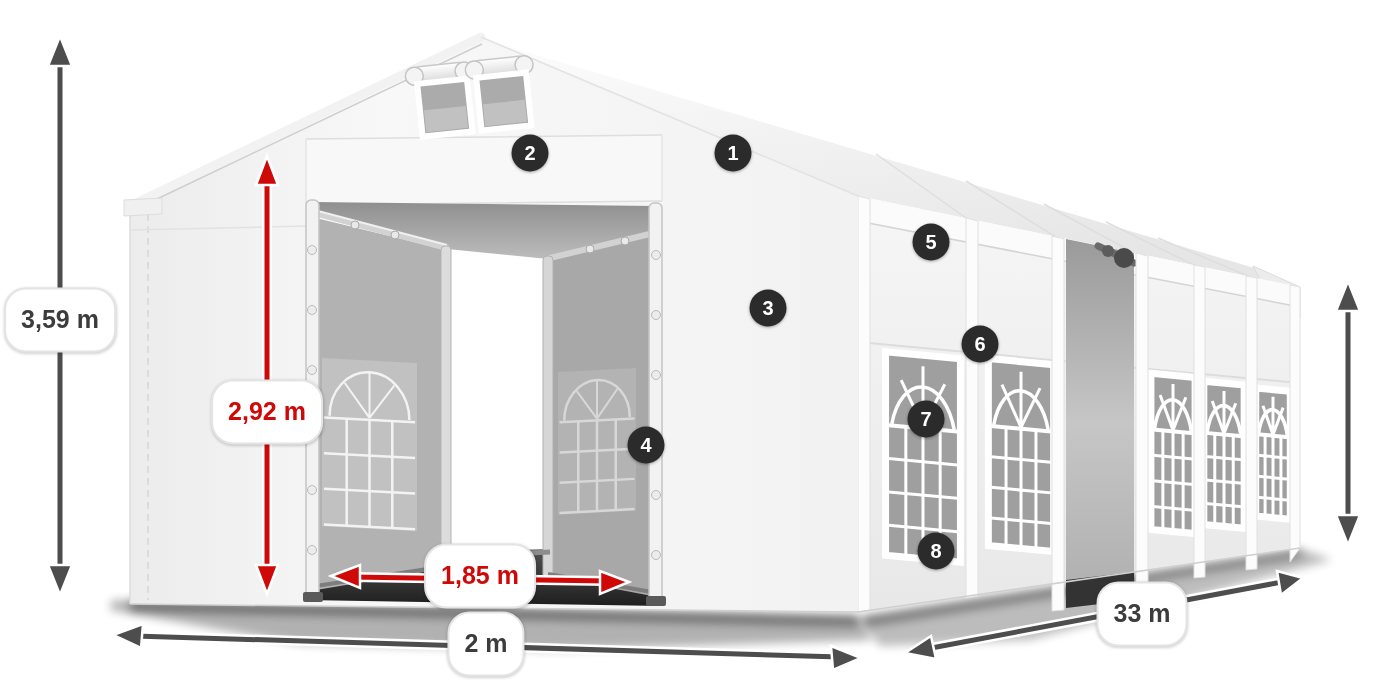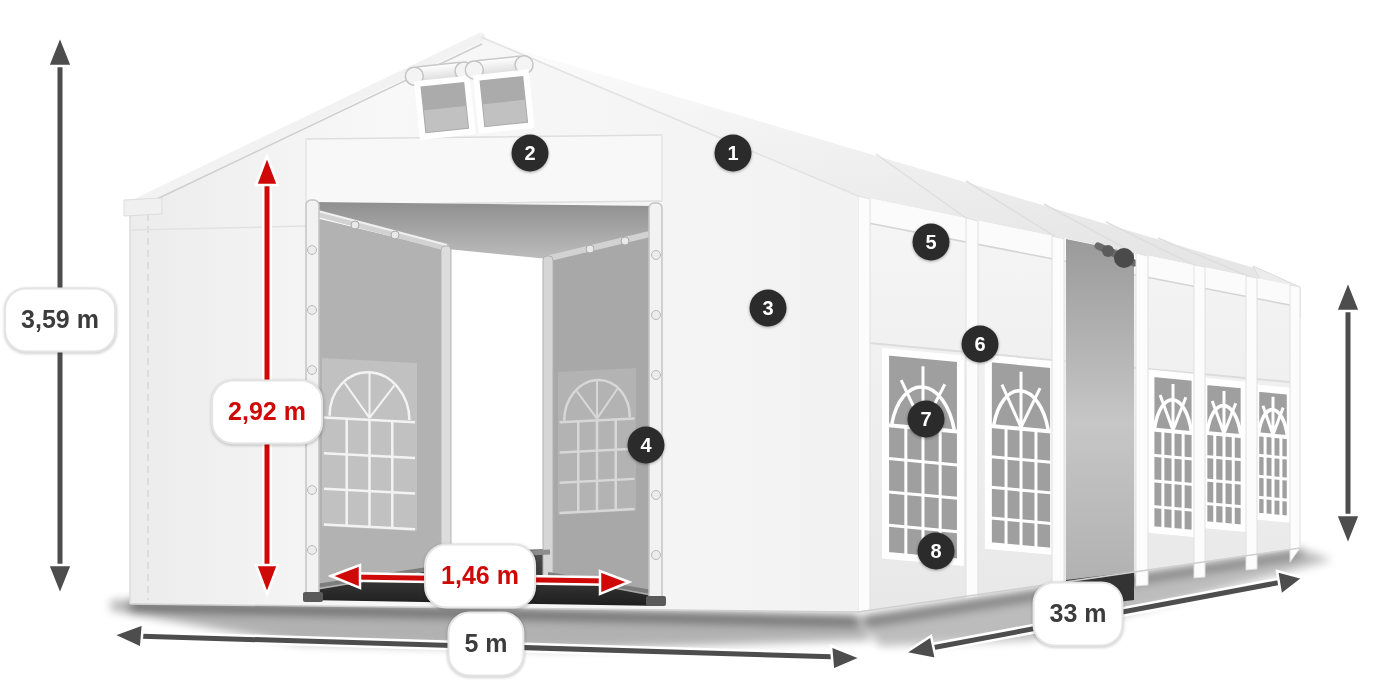--- a/index.html
+++ b/index.html
@@ -275,23 +275,23 @@
       <path d="M1348,302 L1348,524" stroke="#ffffff" stroke-width="10"></path>
       <path d="M1348,302 L1348,524" stroke="#4d4d4d" stroke-width="5"></path>
       <polygon points="1348,281 1336,311 1360,311" fill="#4d4d4d" stroke="#ffffff" stroke-width="2.5"></polygon>
       <polygon points="1348,545 1336,515 1360,515" fill="#4d4d4d" stroke="#ffffff" stroke-width="2.5"></polygon>
     </g>
   </g>
 </svg>
 
 <div class="pill" style="left: 60px; top: 320px;">3,59 m</div>
 <div class="pill red" style="left: 267px; top: 376px; margin-top: 36px;">2,92 m</div>
-<div class="pill red" style="left: 480px; top: 576px;">1,46 m</div>
-<div class="pill" style="left: 486px; top: 644px;">5 m</div>
-<div class="pill" style="left: 1078px; top: 614px;">33 m</div>
+<div class="pill red" style="left: 480px; top: 576px;">1,85 m</div>
+<div class="pill" style="left: 486px; top: 644px;">2 m</div>
+<div class="pill" style="left: 1142px; top: 614px;">33 m</div>
 
 <div class="marker" style="left: 733px; top: 153px;">1</div>
 <div class="marker" style="left: 530px; top: 153px;">2</div>
 <div class="marker" style="left: 768px; top: 308px;">3</div>
 <div class="marker" style="left: 646px; top: 445px;">4</div>
 <div class="marker" style="left: 931px; top: 242px;">5</div>
 <div class="marker" style="left: 980px; top: 344px;">6</div>
 <div class="marker" style="left: 926px; top: 419px;">7</div>
 <div class="marker" style="left: 936px; top: 551px;">8</div>
 

